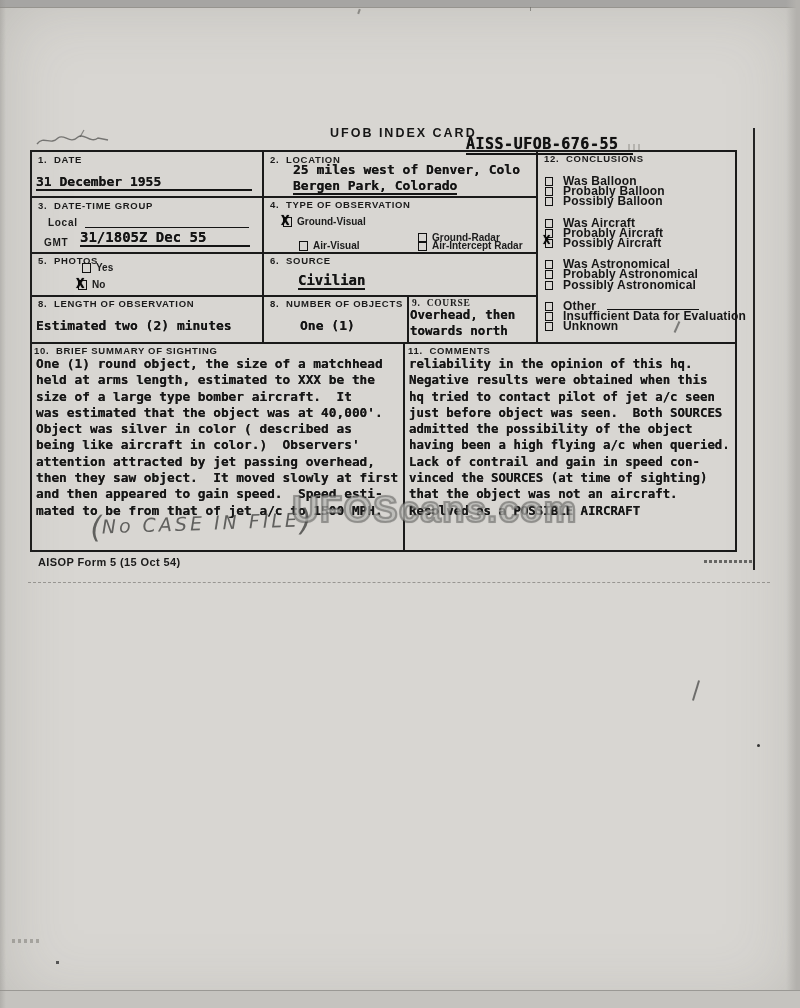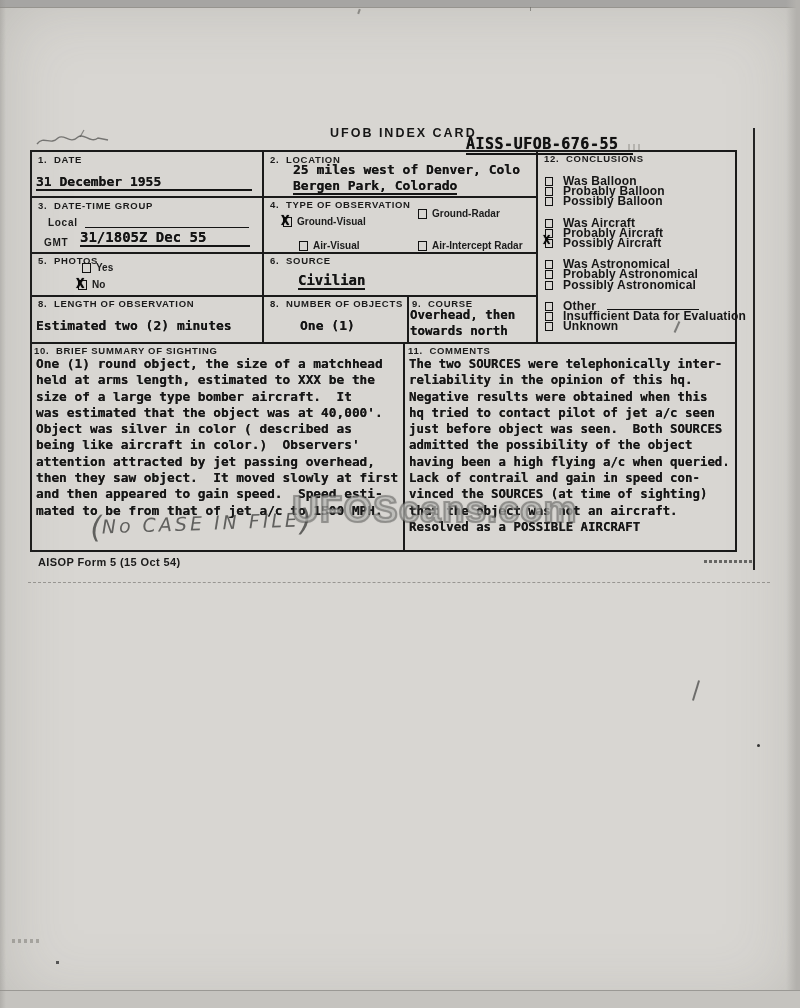--- a/index.html
+++ b/index.html
@@ -107,21 +107,21 @@
 <div class="abs flabel" style="left:48px;top:217px;font-size:10px;">Local</div>
 <div class="abs blank-line" style="left:85px;top:215px;width:164px;"></div>
 <div class="abs flabel" style="left:44px;top:237px;font-size:10px;">GMT</div>
 <div class="abs typed t14 uline" style="left:80px;top:229px;width:170px;">31/1805Z Dec 55</div>
 
 <div class="abs flabel" style="left:270px;top:199px;">4.  TYPE OF OBSERVATION</div>
 <div class="abs obs-item" style="left:283px;top:216px;">
   <span class="cb checked"></span>
   <span>Ground-Visual</span>
 </div>
-<div class="abs obs-item" style="left:418px;top:208px;">
+<div class="abs obs-item" style="left:418px;top:232px;">
   <span class="cb"></span>
   <span>Ground-Radar</span>
 </div>
 <div class="abs obs-item" style="left:299px;top:240px;">
   <span class="cb"></span>
   <span>Air-Visual</span>
 </div>
 <div class="abs obs-item" style="left:418px;top:240px;text-align:right;">
   <span class="cb"></span>
   <span>Air-Intercept Radar</span>
@@ -139,21 +139,21 @@
 
 <div class="abs flabel" style="left:270px;top:255px;">6.  SOURCE</div>
 <div class="abs typed t14 uline" style="left:298px;top:272px;">Civilian</div>
 
 <div class="abs flabel" style="left:38px;top:298px;">8.  LENGTH OF OBSERVATION</div>
 <div class="abs typed t13" style="left:36px;top:318px;">Estimated two (2) minutes</div>
 
 <div class="abs flabel" style="left:270px;top:298px;">8.  NUMBER OF OBJECTS</div>
 <div class="abs typed t13" style="left:300px;top:318px;">One (1)</div>
 
-<div class="abs flabel" style="left:412px;top:298px;">9.  COURSE</div>
+<div class="abs flabel" style="left:412px;top:298px;font-family:Liberation Serif, serif;">9.  COURSE</div>
 <div class="abs typed t125" style="left:410px;top:308px;">Overhead, then</div>
 <div class="abs typed t125" style="left:410px;top:324px;">towards north</div>
 
 <div class="abs flabel" style="left:544px;top:153px;">12.  CONCLUSIONS</div>
 <div class="abs" style="left:545px;top:176px;width:192px;z-index:10;">
   <div class="c-group">
     <div class="c-item">
         <span class="cb-sm"></span>
         <span class="c-label">Was Balloon</span>
       </div>
@@ -221,21 +221,20 @@
   <div class="sum-line">being like aircraft in color.)  Observers'</div>
   <div class="sum-line">attention attracted by jet passing overhead,</div>
   <div class="sum-line">then they saw object.  It moved slowly at first</div>
   <div class="sum-line">and then appeared to gain speed.  Speed esti-</div>
   <div class="sum-line">mated to be from that of jet a/c to 1500 MPH.</div>
 </div>
 <div class="abs hand-note" style="left:90px;top:506px;"><span class="paren">(</span><span>No CASE IN FILE</span><span class="paren">)</span></div>
 
 <div class="abs flabel" style="left:408px;top:345px;">11.  COMMENTS</div>
 <div class="abs" style="left:409px;top:356px;z-index:10;">
-  <div class="com-line">The two SOURCES were telephonically inter-</div>
   <div class="com-line">reliability in the opinion of this hq.</div>
   <div class="com-line">Negative results were obtained when this</div>
   <div class="com-line">hq tried to contact pilot of jet a/c seen</div>
   <div class="com-line">just before object was seen.  Both SOURCES</div>
   <div class="com-line">admitted the possibility of the object</div>
   <div class="com-line">having been a high flying a/c when queried.</div>
   <div class="com-line">Lack of contrail and gain in speed con-</div>
   <div class="com-line">vinced the SOURCES (at time of sighting)</div>
   <div class="com-line">that the object was not an aircraft.</div>
   <div class="com-line">Resolved as a POSSIBLE AIRCRAFT</div>

